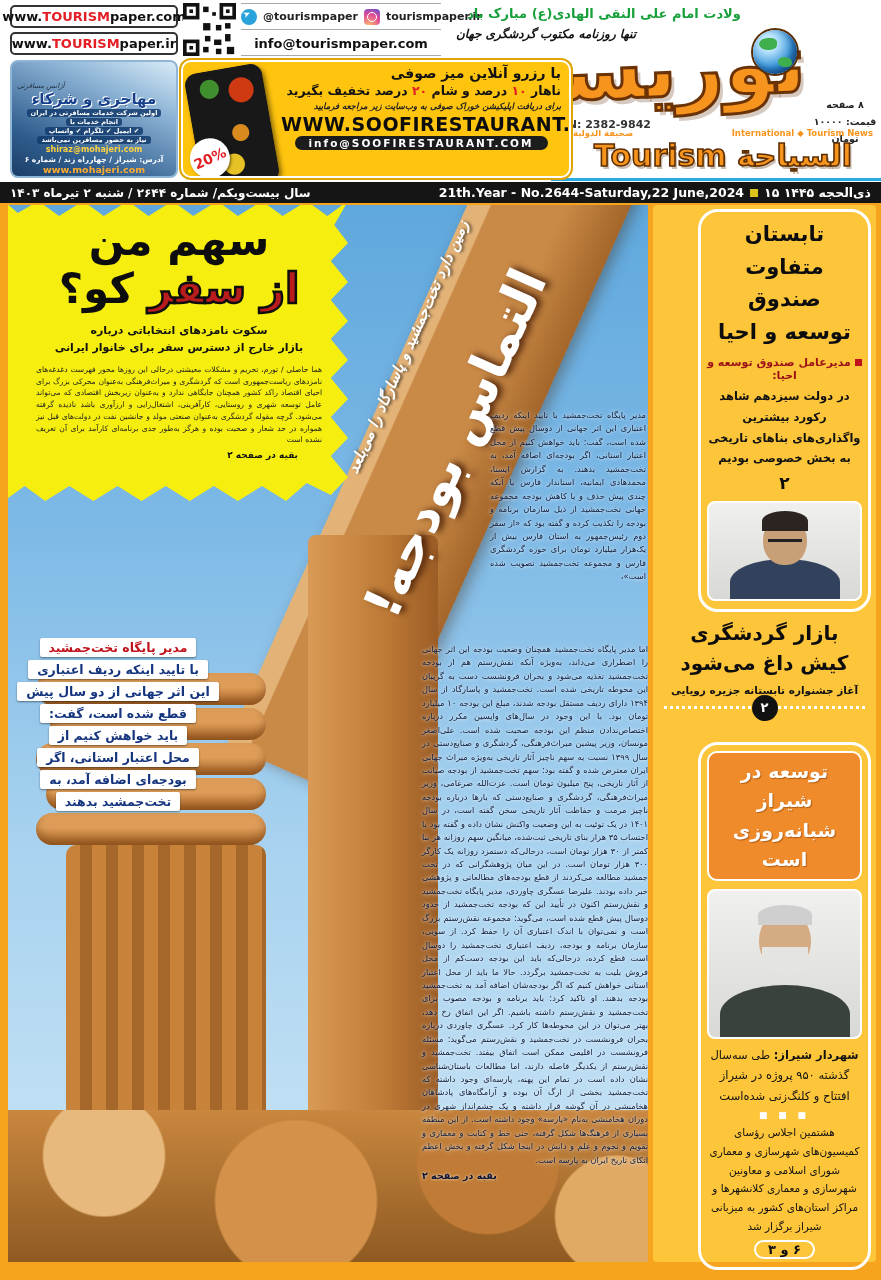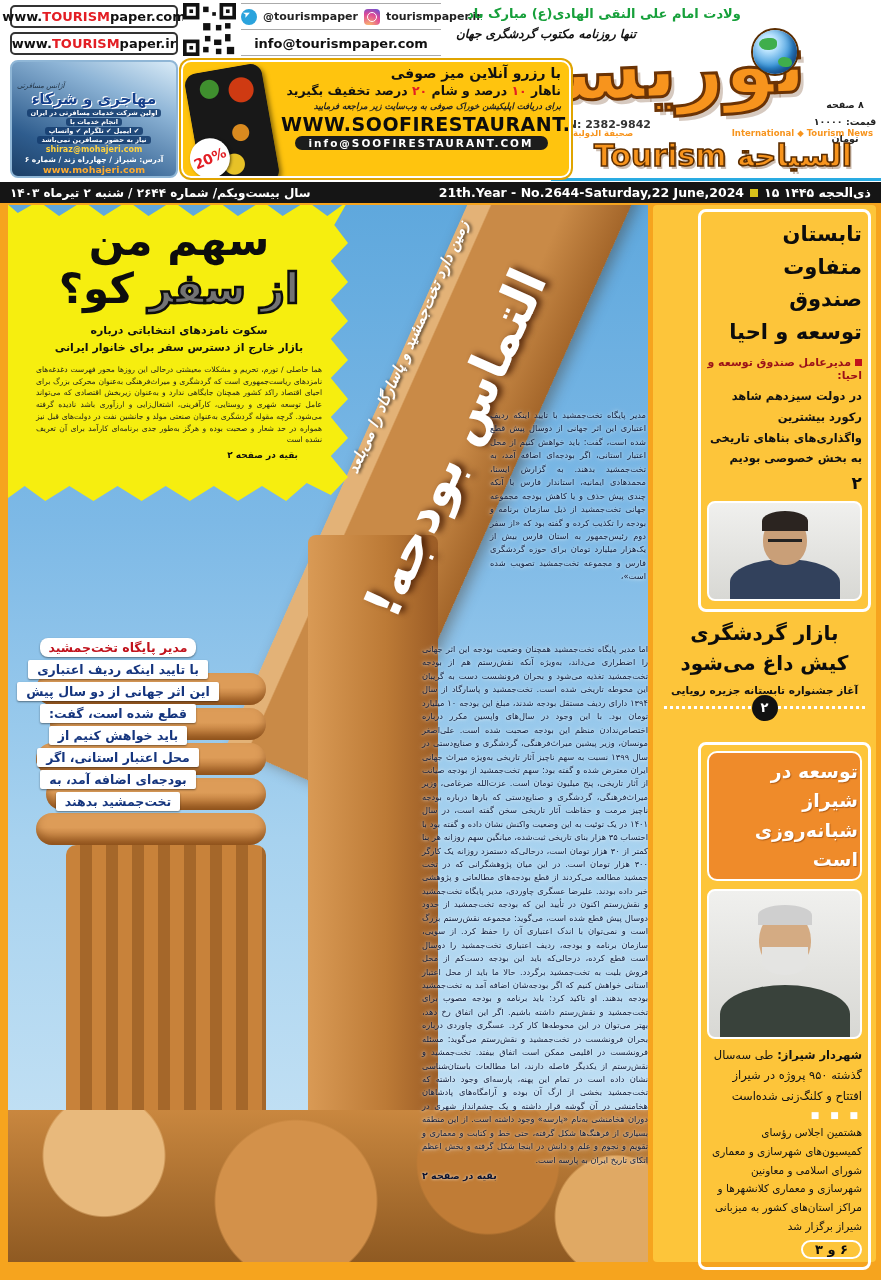--- a/index.html
+++ b/index.html
@@ -109,41 +109,41 @@
                        radial-gradient(circle at 45% 60%, #d3914a 0 80px, transparent 82px),
                        radial-gradient(circle at 75% 35%, #c07c36 0 70px, transparent 72px),
                        radial-gradient(circle at 95% 70%, #e0a964 0 60px, transparent 62px),
                        linear-gradient(180deg,#c9873f, #8f5a22); }
 
   .starburst { position:absolute; left:-4px; top:-4px; width:344px; height:300px; background:#f6ee0f; padding:16px 20px 12px 26px;
     clip-path:polygon(0% 0%,4% 4%,10% 0%,16% 5%,23% 0%,29% 5%,36% 0%,42% 5%,49% 0%,55% 5%,62% 0%,68% 5%,75% 0%,81% 5%,88% 0%,94% 5%,100% 0%,
       96% 8%,100% 14%,95% 20%,100% 27%,95% 33%,100% 40%,95% 46%,100% 53%,95% 59%,100% 66%,95% 72%,100% 79%,95% 85%,100% 92%,95% 98%,
       88% 94%,82% 100%,75% 95%,68% 100%,61% 95%,54% 100%,47% 95%,40% 100%,33% 95%,26% 100%,19% 95%,12% 100%,6% 95%,0% 100%); }
   .lead-t { text-align:center; font-weight:bold; color:#0d0d0d; font-size:42px; line-height:1.15; }
-  .lead-t .outline { color:#737373; -webkit-text-stroke:2.5px #0d0d0d; }
+  .lead-t .outline { color:#b91c1c; -webkit-text-stroke:2.5px #0d0d0d; }
   .lead-sub { text-align:center; font-weight:bold; color:#111; font-size:11px; line-height:1.6; margin-top:8px; }
   .lead-body { font-size:7.6px; color:#1a1a1a; text-align:justify; line-height:1.55; margin-top:7px; padding:0 6px; }
   .lead-more { font-weight:bold; font-size:9px; color:#0d0d0d; margin-top:4px; margin-right:30px; }
 
   .pullq { position:absolute; left:6px; top:430px; width:208px; text-align:center; }
   .pullq span { display:table; margin:3px auto; background:#fff; padding:2px 9px; border-radius:2px;
                 font-weight:bold; font-size:12.5px; color:#15357e; box-shadow:0 1px 2px rgba(0,0,0,.45); }
-  .pullq span:first-child { color:#c1121c;border-radius:8px; }
+  .pullq span:first-child { color:#c1121c; }
 
   .art-a { position:absolute; left:482px; top:204px; width:156px; }
   .art-b { position:absolute; left:414px; top:438px; width:226px; }
   .art-txt { font-size:8.3px; line-height:1.62; text-align:justify; color:#101d3c;
              text-shadow:0 0 3px rgba(255,255,255,.85), 0 0 6px rgba(255,255,255,.6); }
   .art-more { font-weight:bold; font-size:9.5px; color:#0b1330; text-align:left; margin-top:3px;
               text-shadow:0 0 3px rgba(255,255,255,.9); }
 
   
   .sidebar { position:absolute; right:5px; top:2px; width:223px; height:1057px; background:#fdc53a; border-radius:4px;
              display:flex; flex-direction:column; padding:4px 5px; }
-  .sb-box { border:3px solid #fff; border-radius:8px; padding:6px 6px 8px; text-align:right;margin-left:40px; }
+  .sb-box { border:3px solid #fff; border-radius:20px; padding:6px 6px 8px; text-align:center;margin-left:40px; }
   .sb-open { padding:6px 6px 0; text-align:center; }
   .hl { font-weight:bold; color:#0d0d0d; font-size:21px; line-height:1.55; }
   .hl2 { font-weight:bold; color:#0d0d0d; font-size:20px; line-height:1.5; }
   .lead-red { font-weight:bold; font-size:11px; color:#9c1118; margin-top:8px; }
   .sq { display:inline-block; width:7px; height:7px; background:#c1121c; margin-left:4px; }
   .sb-body { font-weight:bold; font-size:11.5px; color:#111; line-height:1.8; margin-top:4px; }
   .pg { font-weight:bold; font-size:17px; color:#0d0d0d; margin-top:4px; }
   .avatar { position:relative; margin-top:8px; height:100px; border-radius:8px; overflow:hidden;
             background:linear-gradient(#f0f0ee,#d8d8d4); border:2px solid #fff; }
   .avatar .head { position:absolute; left:50%; top:12px; transform:translateX(-50%); width:44px; height:50px; border-radius:50% 50% 46% 46%; background:#c99f78; }

